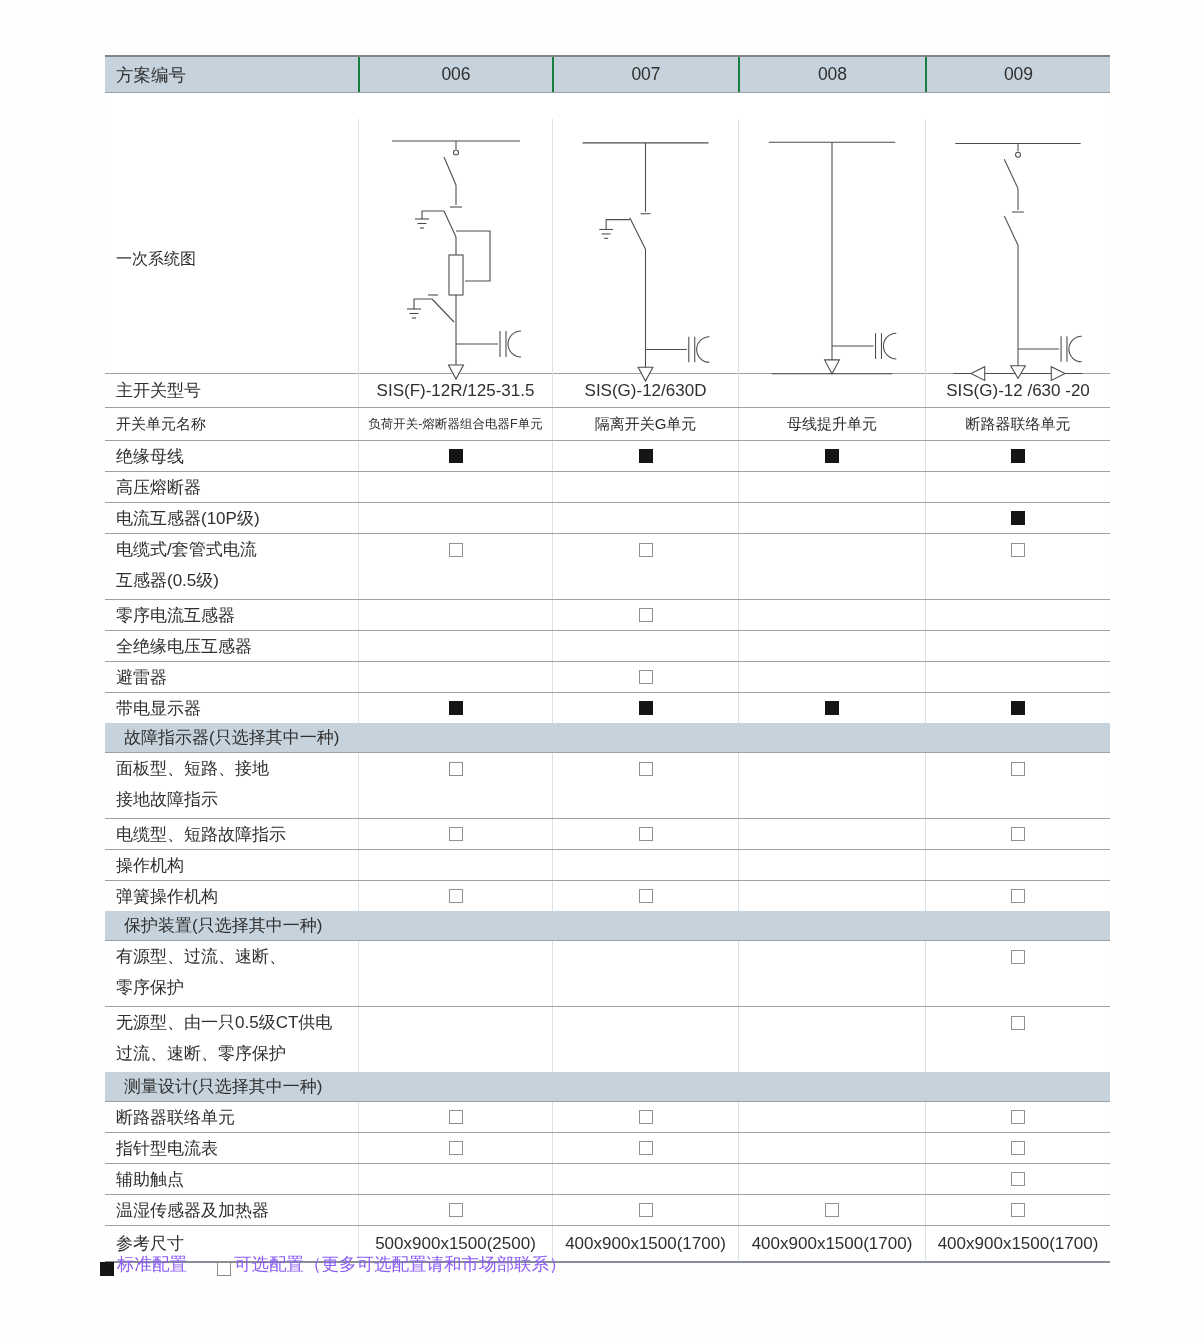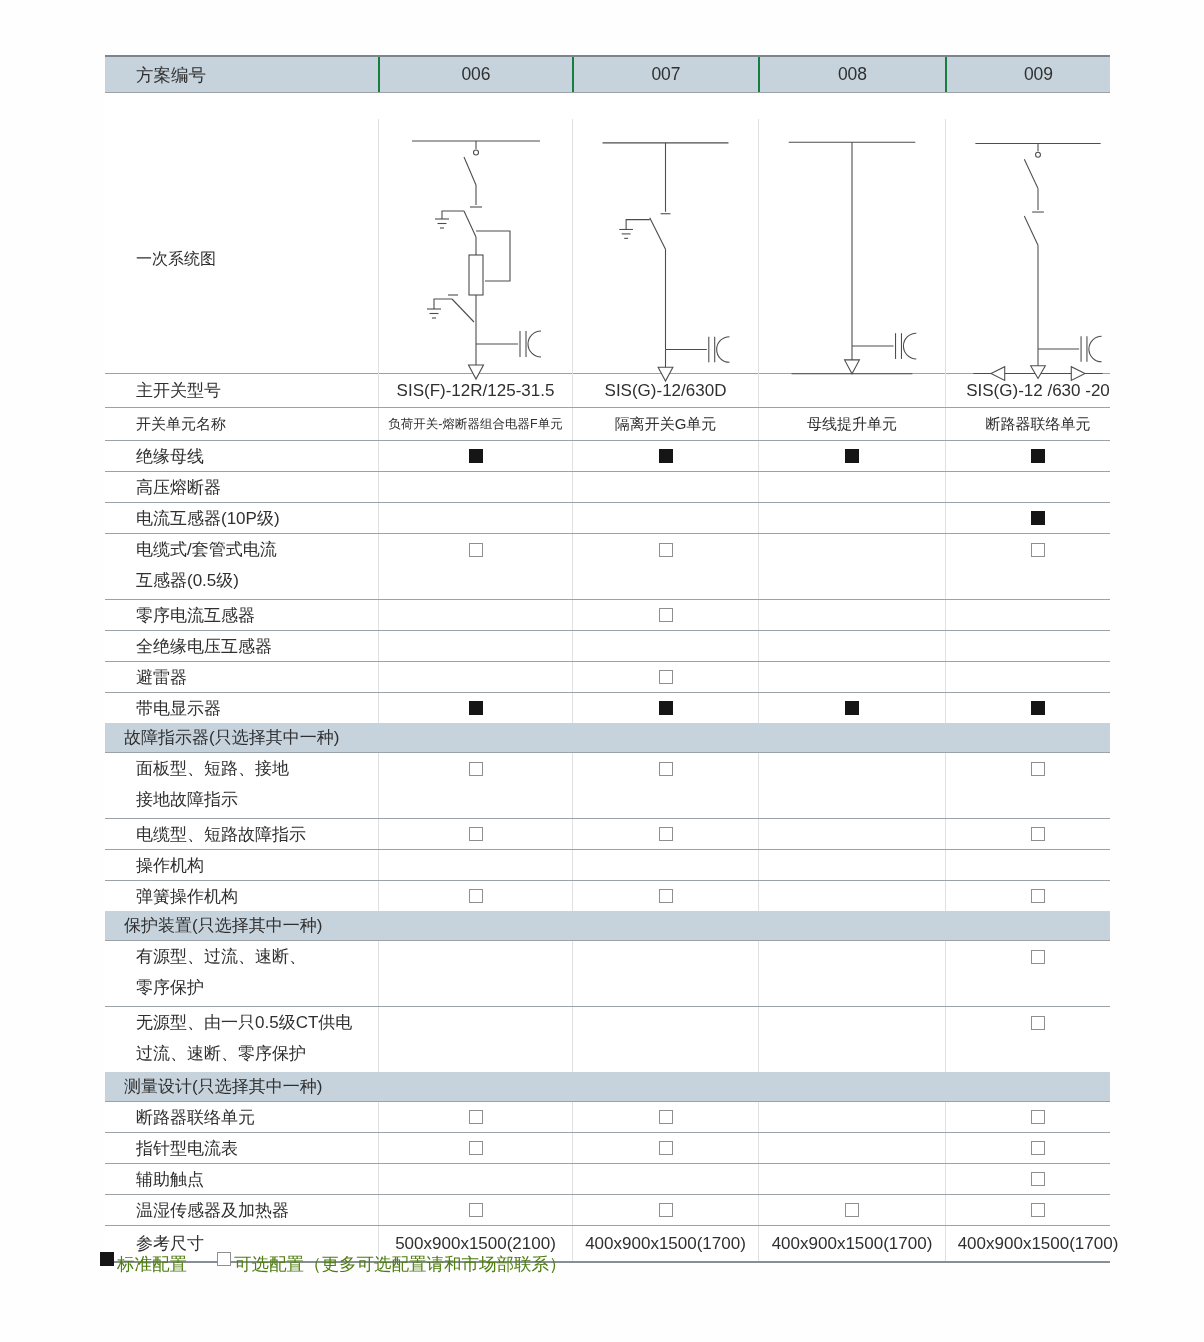--- a/index.html
+++ b/index.html
@@ -6,21 +6,21 @@
   .page {
     position:relative; width:1204px; height:1342px; background:#fefefe;
     font-family:"Liberation Sans","DejaVu Sans",sans-serif; color:#2f2f2f;
     overflow:hidden;
   }
   .tbl {
     position:absolute; left:105px; top:55px; width:1005px;
     border-top:2px solid #7d848c; border-bottom:2px solid #878e95;
     background:#fff;
   }
-  .row { display:grid; grid-template-columns:253px 194px 186px 187px 185px; border-top:1px solid #9ba2a8;padding-left:20px; }
+  .row { display:grid; grid-template-columns:253px 194px 186px 187px 185px; border-top:1px solid #9ba2a8; }
   .tbl > .row:first-child { border-top:none; }
   .cell { display:flex; align-items:center; justify-content:center; border-left:1px solid #dde1e4; min-width:0; }
   .cell:first-child { border-left:none; justify-content:flex-start; padding-left:11px; box-sizing:border-box; }
   .hdr { height:35px; background:#c6d3dc; font-size:17.5px; }
   .hdr .cell { border-left:2px solid #15803d; }
   .hdr .cell:first-child { border-left:none; }
   .dg { height:280px; }
   .dg .cell { align-items:center;margin-top:26px; }
   .r { height:30px; font-size:17px; }
   .r-model { height:33px; }
@@ -31,21 +31,21 @@
   .dbl .cell { align-items:flex-start; }
   .dbl .cell:first-child { flex-direction:column; align-items:flex-start; justify-content:flex-start; }
   .dbl .lbl-line { line-height:31px; height:31px; display:block; }
   .dbl .val-wrap { margin-top:9px; }
   .sec { height:29px; background:#c6d3dc; display:flex; align-items:center; padding-left:19px; box-sizing:border-box; font-size:17px; }
   .lbl-line { white-space:nowrap; }
   .mk-std { width:14px; height:14px; background:#151515; display:inline-block; }
   .mk-opt { width:12px; height:12px; background:#fff; border:1.6px solid #8f8f8f; display:inline-block; }
   .r .val-wrap { display:flex; align-items:center; }
   .txt-val { white-space:nowrap;text-align:right; }
-  .legend { position:absolute; left:100px; top:1252px; display:flex; align-items:flex-start; font-size:17.5px; color:#4d7c0f; }
+  .legend { position:absolute; left:100px; top:1252px; display:flex; align-items:flex-end; font-size:17.5px; color:#8b5cf6; }
   .legend .mk-std { margin-right:3px; }
   .legend .mk-opt { margin:0 3px 0 30px; }
   svg.oneline { display:block; }
   svg.oneline path, svg.oneline circle, svg.oneline rect { stroke:#4d4d4d; stroke-width:1.1; fill:none; }
   svg.oneline .wfill { fill:#ffffff; }
 </style>
 </head>
 <body>
 
 <div class="page">
@@ -499,21 +499,21 @@
             <span class="val-wrap">
               <span class="mk-opt"></span>
             </span>
           </div>
         </div>
         <div class="row r r-size">
           <div class="cell">
             <span class="lbl-line">参考尺寸</span>
           </div>
           <div class="cell">
-            <span class="val-wrap txt-val">500x900x1500(2100)</span>
+            <span class="val-wrap txt-val">500x900x1500(2500)</span>
           </div>
           <div class="cell">
             <span class="val-wrap txt-val">400x900x1500(1700)</span>
           </div>
           <div class="cell">
             <span class="val-wrap txt-val">400x900x1500(1700)</span>
           </div>
           <div class="cell">
             <span class="val-wrap txt-val">400x900x1500(1700)</span>
           </div>

